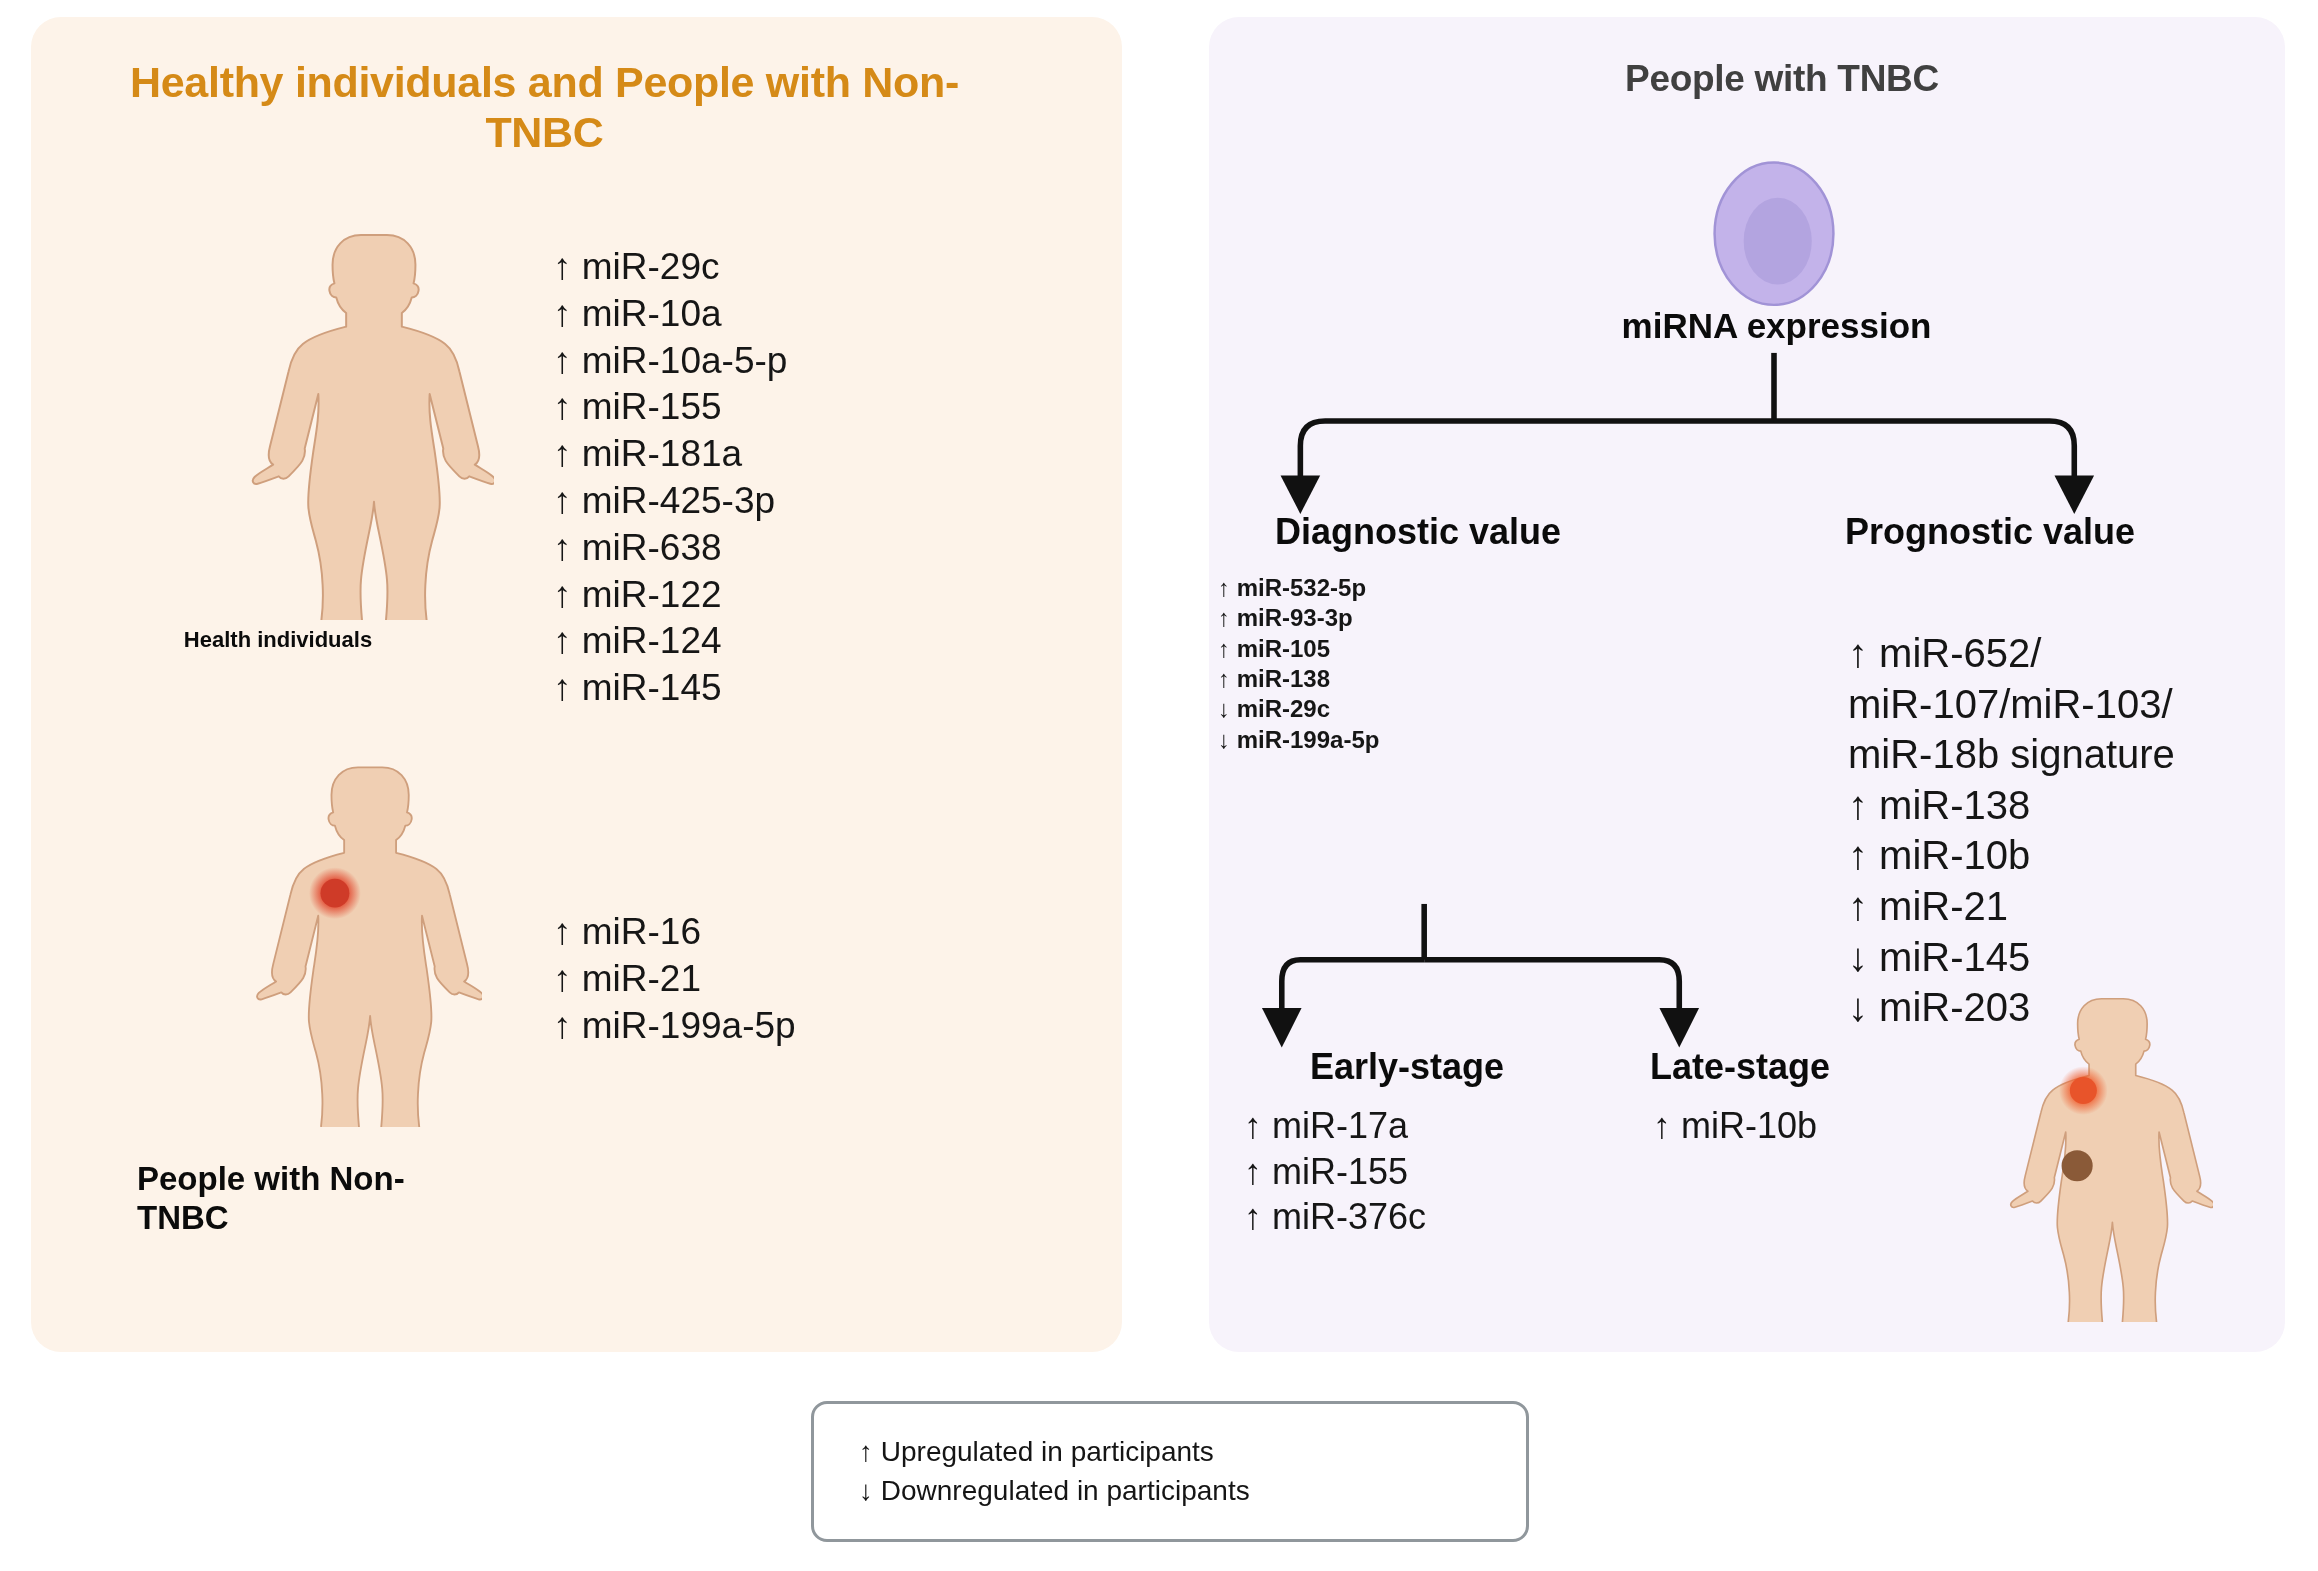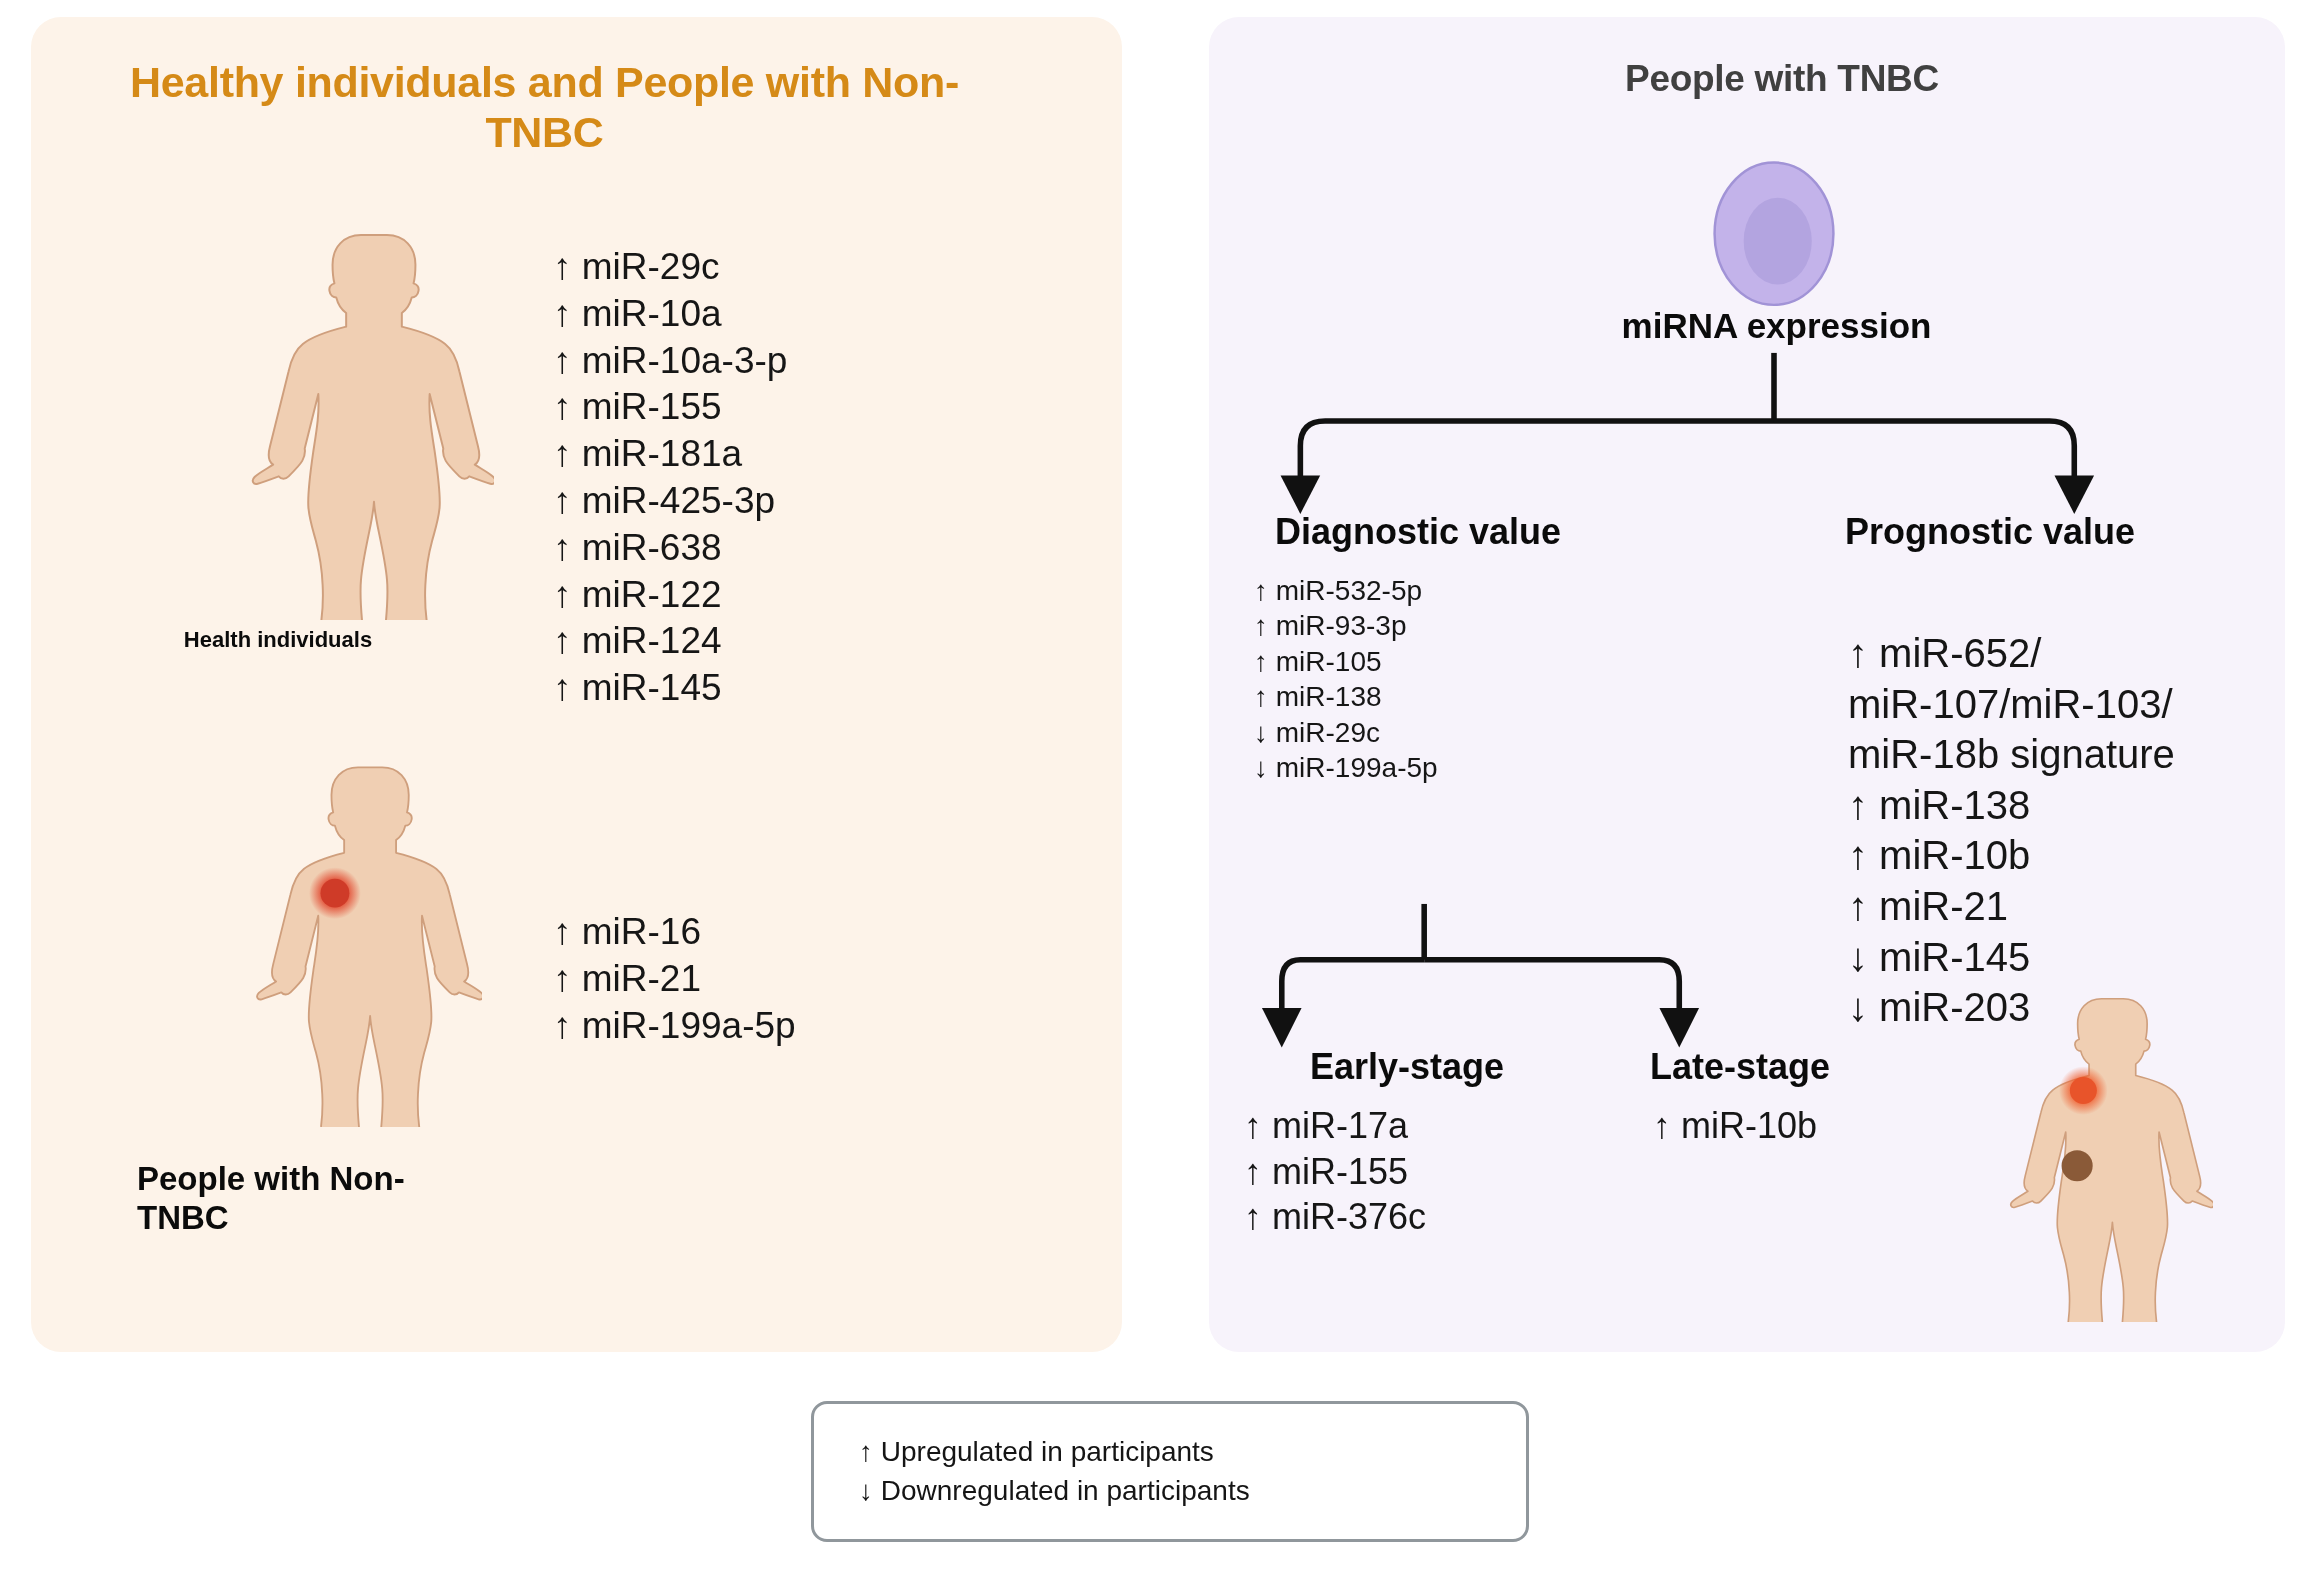--- a/index.html
+++ b/index.html
@@ -155,21 +155,21 @@
                c0 -28 -18 -48 -46 -48 z"></path>
     </g>
   </svg>
 
   <div class="hdr" style="left:176px; top:627px; width:204px; font-size:22px; text-align:center;">
     <span>Health individuals</span>
   </div>
 
   <div class="mir-list" style="left:553px; top:244px; font-size:37px;">↑ miR-29c
 ↑ miR-10a
-↑ miR-10a-3-p
+↑ miR-10a-5-p
 ↑ miR-155
 ↑ miR-181a
 ↑ miR-425-3p
 ↑ miR-638
 ↑ miR-122
 ↑ miR-124
 ↑ miR-145</div>
 
   <svg class="figure" style="left:234px; top:762px; width:248px; height:365px;" viewBox="0 0 430 630">
     <defs>
@@ -259,21 +259,21 @@
   </svg>
 
   <div class="hdr" style="left:1498px; top:305px; width:557px; font-size:35px; text-align:center;">
     <span>miRNA expression</span>
   </div>
 
   <div class="hdr" style="left:1164px; top:511px; width:508px; font-size:36px; text-align:center;">
     <span>Diagnostic value</span>
   </div>
 
-  <div class="mir-list" style="left:1254px; top:573px; font-size:28px;">↑ miR-532-5p
+  <div class="mir-list" style="left:1218px; top:573px; font-size:24px;font-weight:bold;">↑ miR-532-5p
 ↑ miR-93-3p
 ↑ miR-105
 ↑ miR-138
 ↓ miR-29c
 ↓ miR-199a-5p</div>
 
   <div class="hdr" style="left:1845px; top:511px; width:433px; font-size:36px; ">
     <span>Prognostic value</span>
   </div>
 

